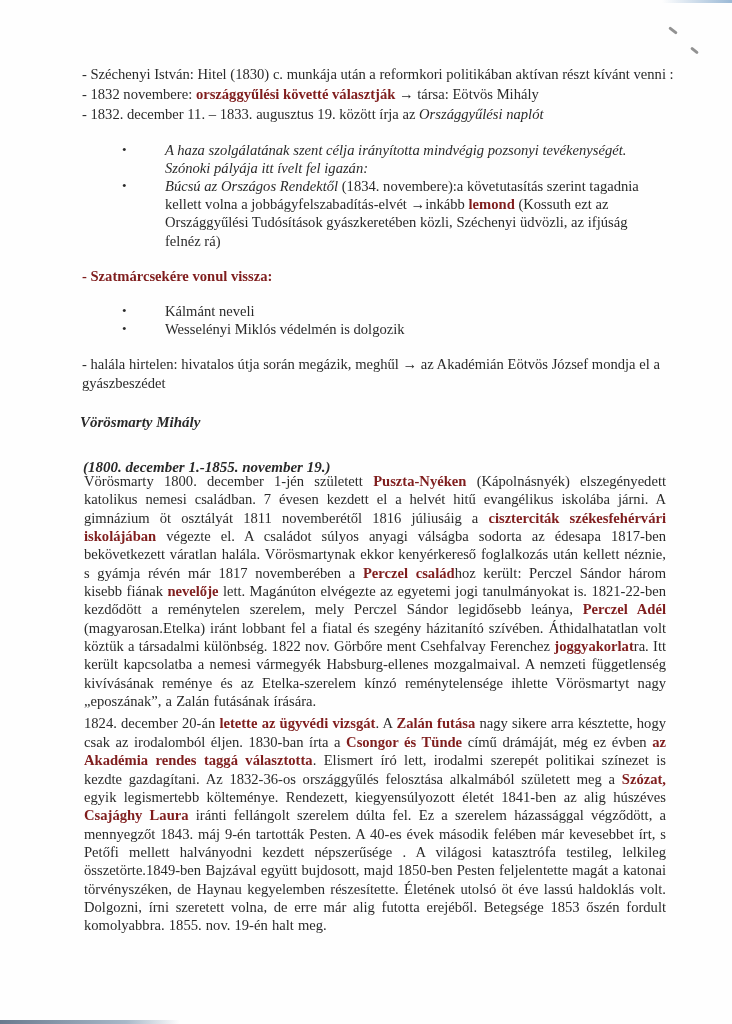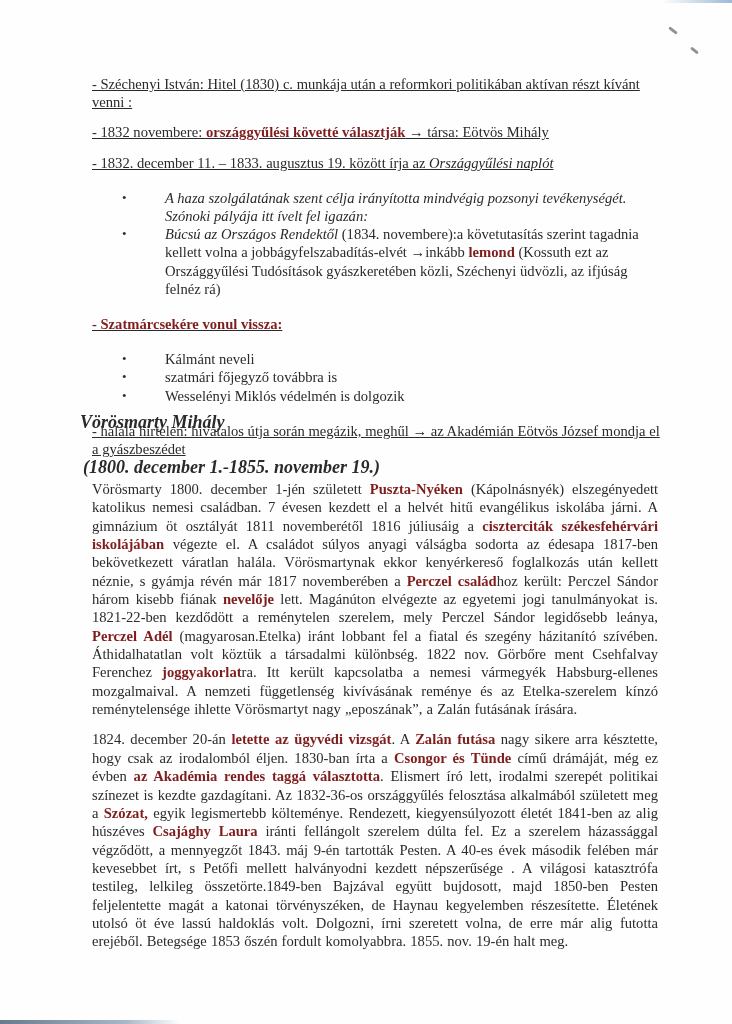--- a/index.html
+++ b/index.html
@@ -18,41 +18,41 @@
     background:linear-gradient(to right, rgba(255,255,255,0), #9bb9d6);
   }
   .mark { position:absolute; width:10px; height:3px; background:#777; border-radius:2px; transform:rotate(38deg); opacity:.8; }
   .mark.m1 { left:668px; top:29px; }
   .mark.m2 { left:690px; top:49px; width:9px; }
 
   .top-section {
     position:absolute; left:80px; top:63px; width:600px;
     font-size:14.6px; line-height:18.2px;
   }
-  .top-section p { margin:12px;text-decoration:underline; }
+  .top-section p { margin:2px; }
   .top-section ul {
     margin:17px; padding:0; list-style:none;
   }
   .top-section li {
     position:relative; padding-left:68px;
   }
   .top-section li::before {
     content:"\2022"; position:absolute; left:25px; top:0; font-size:13px;
   }
   .heading {
     position:absolute; left:80px; top:412px;
-    font-weight:bold; font-style:italic; font-size:18px; line-height:21px;
+    font-weight:bold; font-style:italic; font-size:15px; line-height:21px;
   }
   .heading .l2 { padding-left:3px; display:block;margin-top:24px; }
   .body-text {
     position:absolute; left:80px; top:468px; width:590px;
     font-size:14.6px; line-height:18.35px; text-align:justify;
     word-spacing:0.5px;
   }
-  .body-text p { margin:12px; }
+  .body-text p { margin:4px; }
   b { font-weight:bold; color:#7f1d1d; }
   i { font-style:italic; }
 </style>
 </head>
 <body>
 
 <div class="scan-edge-top"></div>
 <div class="mark m1"></div>
 <div class="mark m2"></div>
 
@@ -60,21 +60,20 @@
   <p><span>- Széchenyi István: Hitel (1830) c. munkája után a reformkori politikában aktívan részt kívánt venni :</span></p>
   <p><span>- 1832 novembere: </span><b>országgyűlési követté választják</b><span> → társa: Eötvös Mihály</span></p>
   <p><span>- 1832. december 11. – 1833. augusztus 19. között írja az </span><i>Országgyűlési naplót</i></p>
   <ul>
     <li><i>A haza szolgálatának szent célja irányította mindvégig pozsonyi tevékenységét. Szónoki pályája itt ívelt  fel igazán:</i></li>
     <li><i>Búcsú az Országos Rendektől</i><span> (1834. novembere):a követutasítás szerint tagadnia kellett volna a jobbágyfelszabadítás-elvét →inkább </span><b>lemond</b><span> (Kossuth ezt az Országgyűlési Tudósítások gyászkeretében közli, Széchenyi üdvözli, az ifjúság felnéz rá)</span></li>
   </ul>
   <p><b>- Szatmárcsekére vonul vissza:</b></p>
   <ul>
     <li>Kálmánt neveli</li>
-    <li>szatmári főjegyző továbbra is</li>
     <li>Wesselényi Miklós védelmén  is dolgozik</li>
   </ul>
   <p>-  halála hirtelen: hivatalos útja során megázik, meghűl → az Akadémián Eötvös József mondja el a gyászbeszédet</p>
 </div>
 
 <div class="heading">
   <span class="l1">Vörösmarty Mihály</span>
   <span class="l2">(1800. december 1.-1855. november 19.)</span>
 </div>
 

